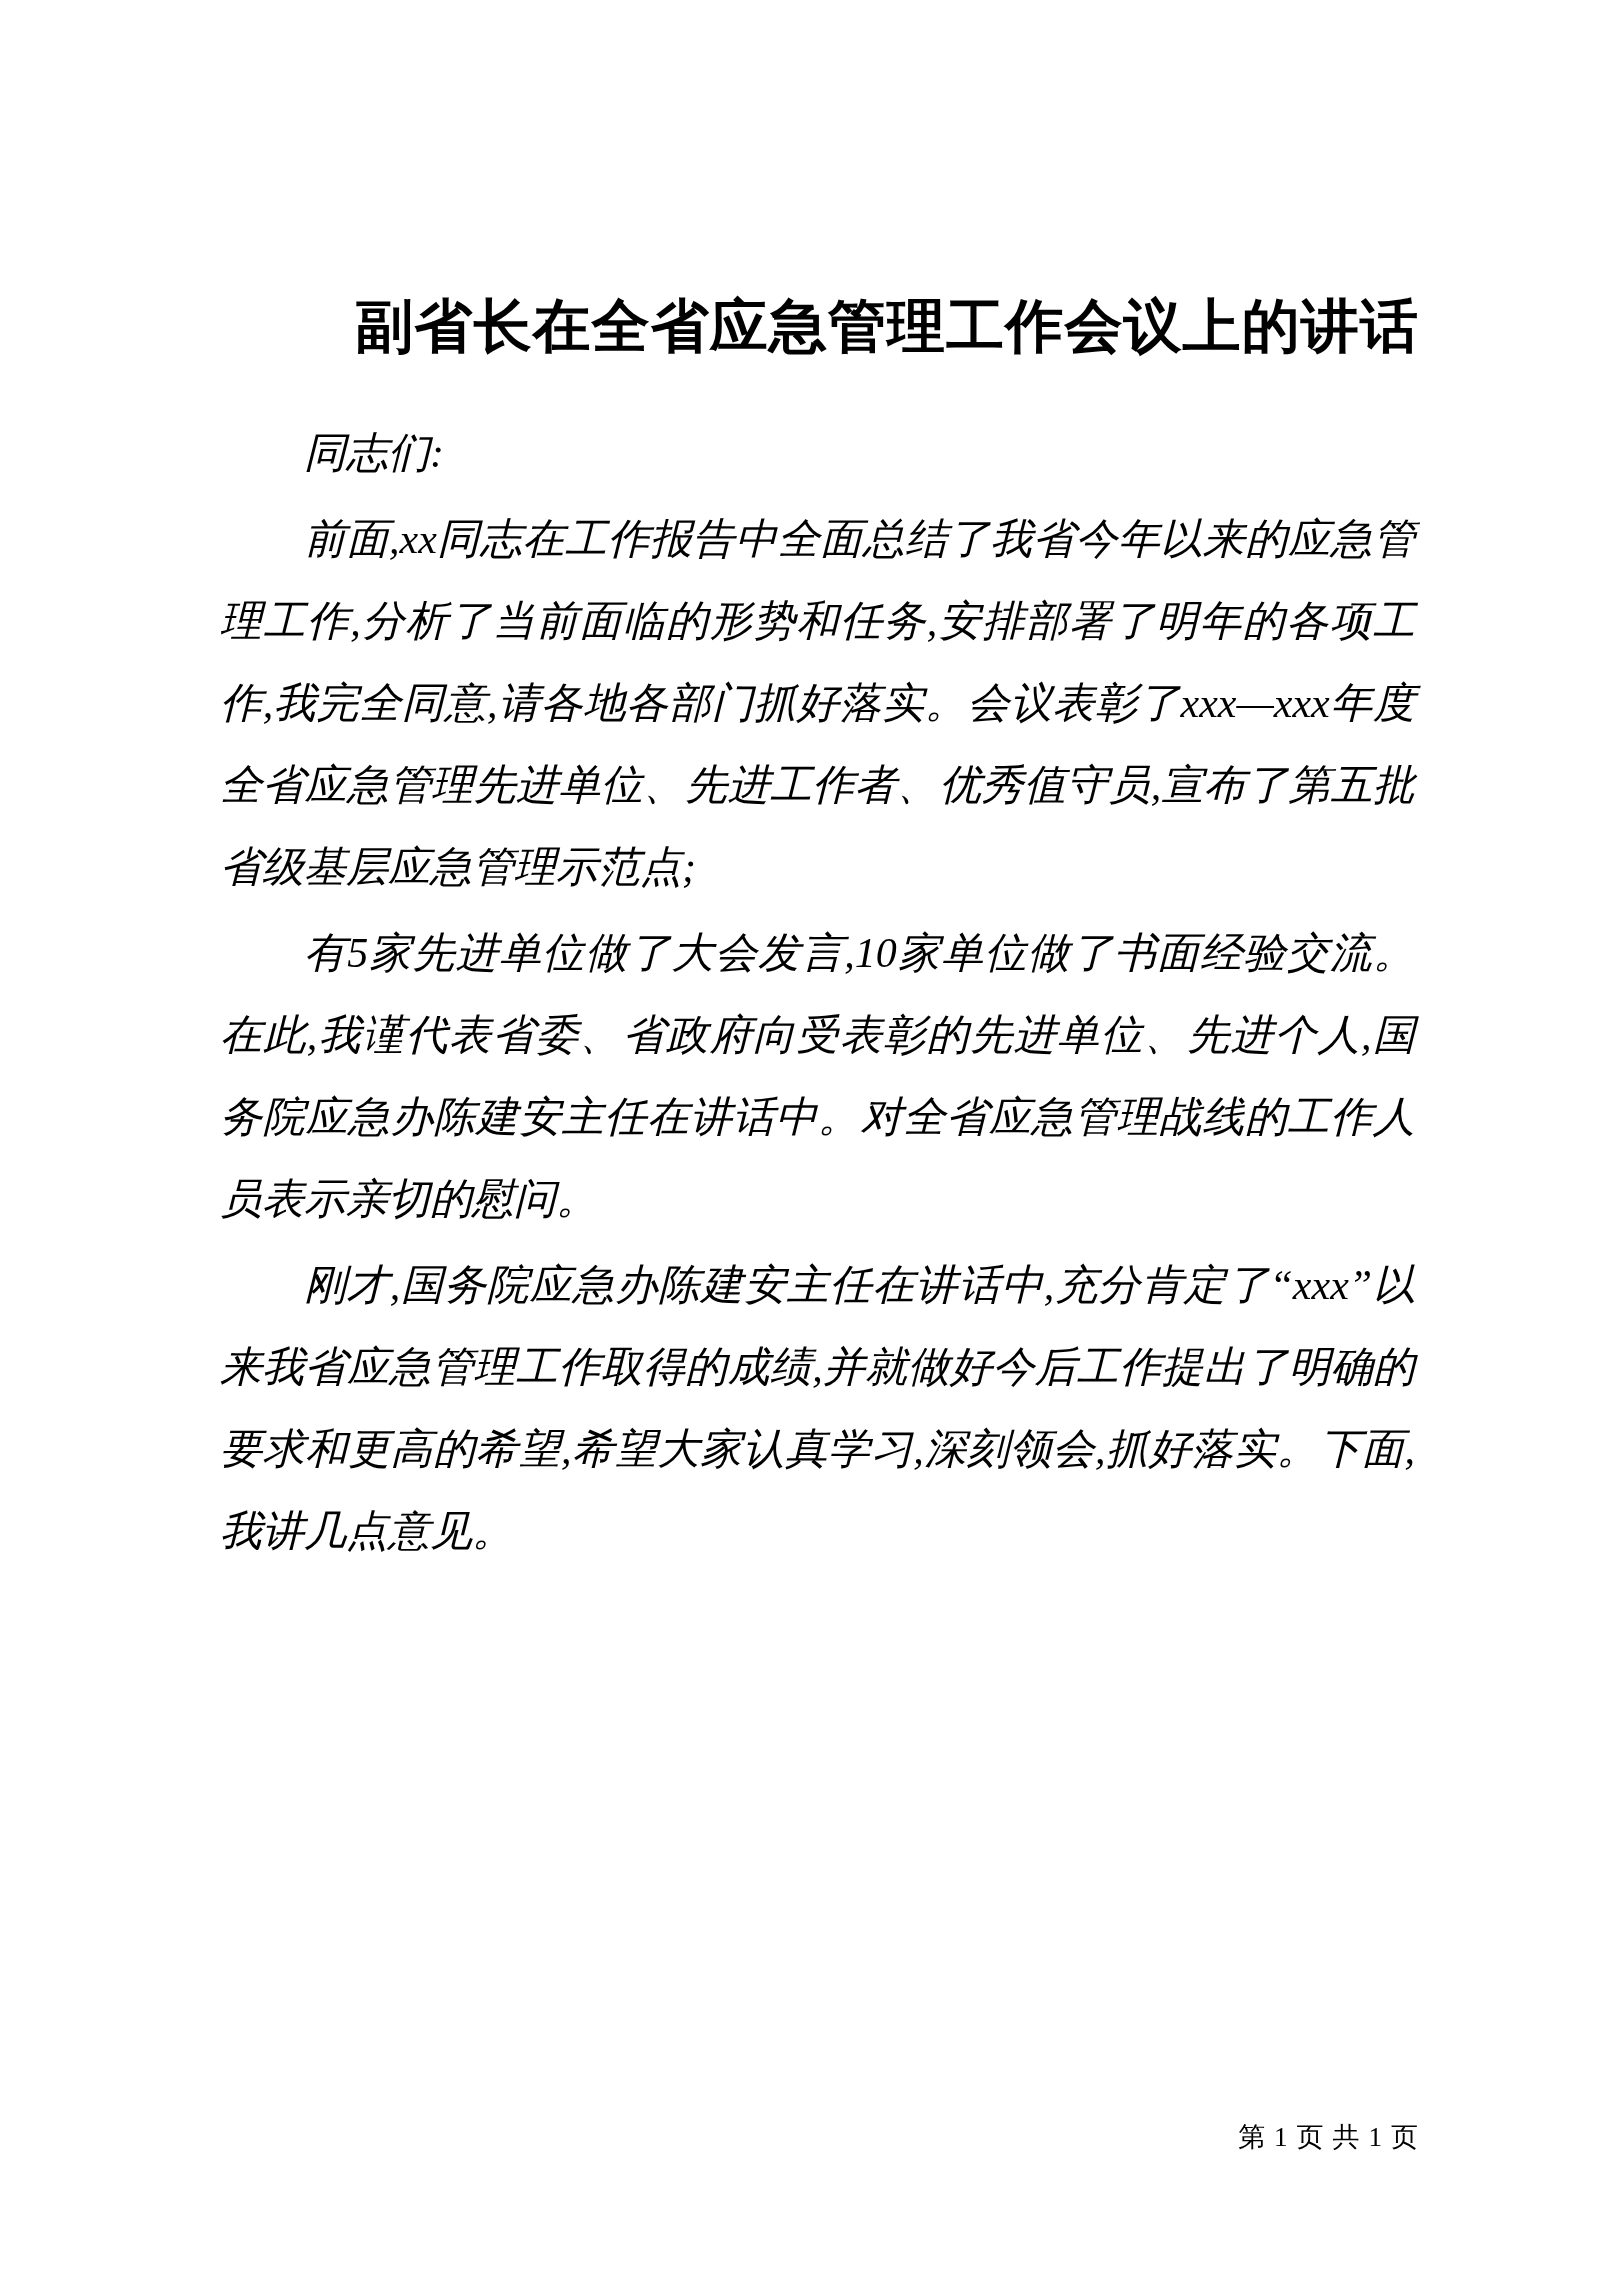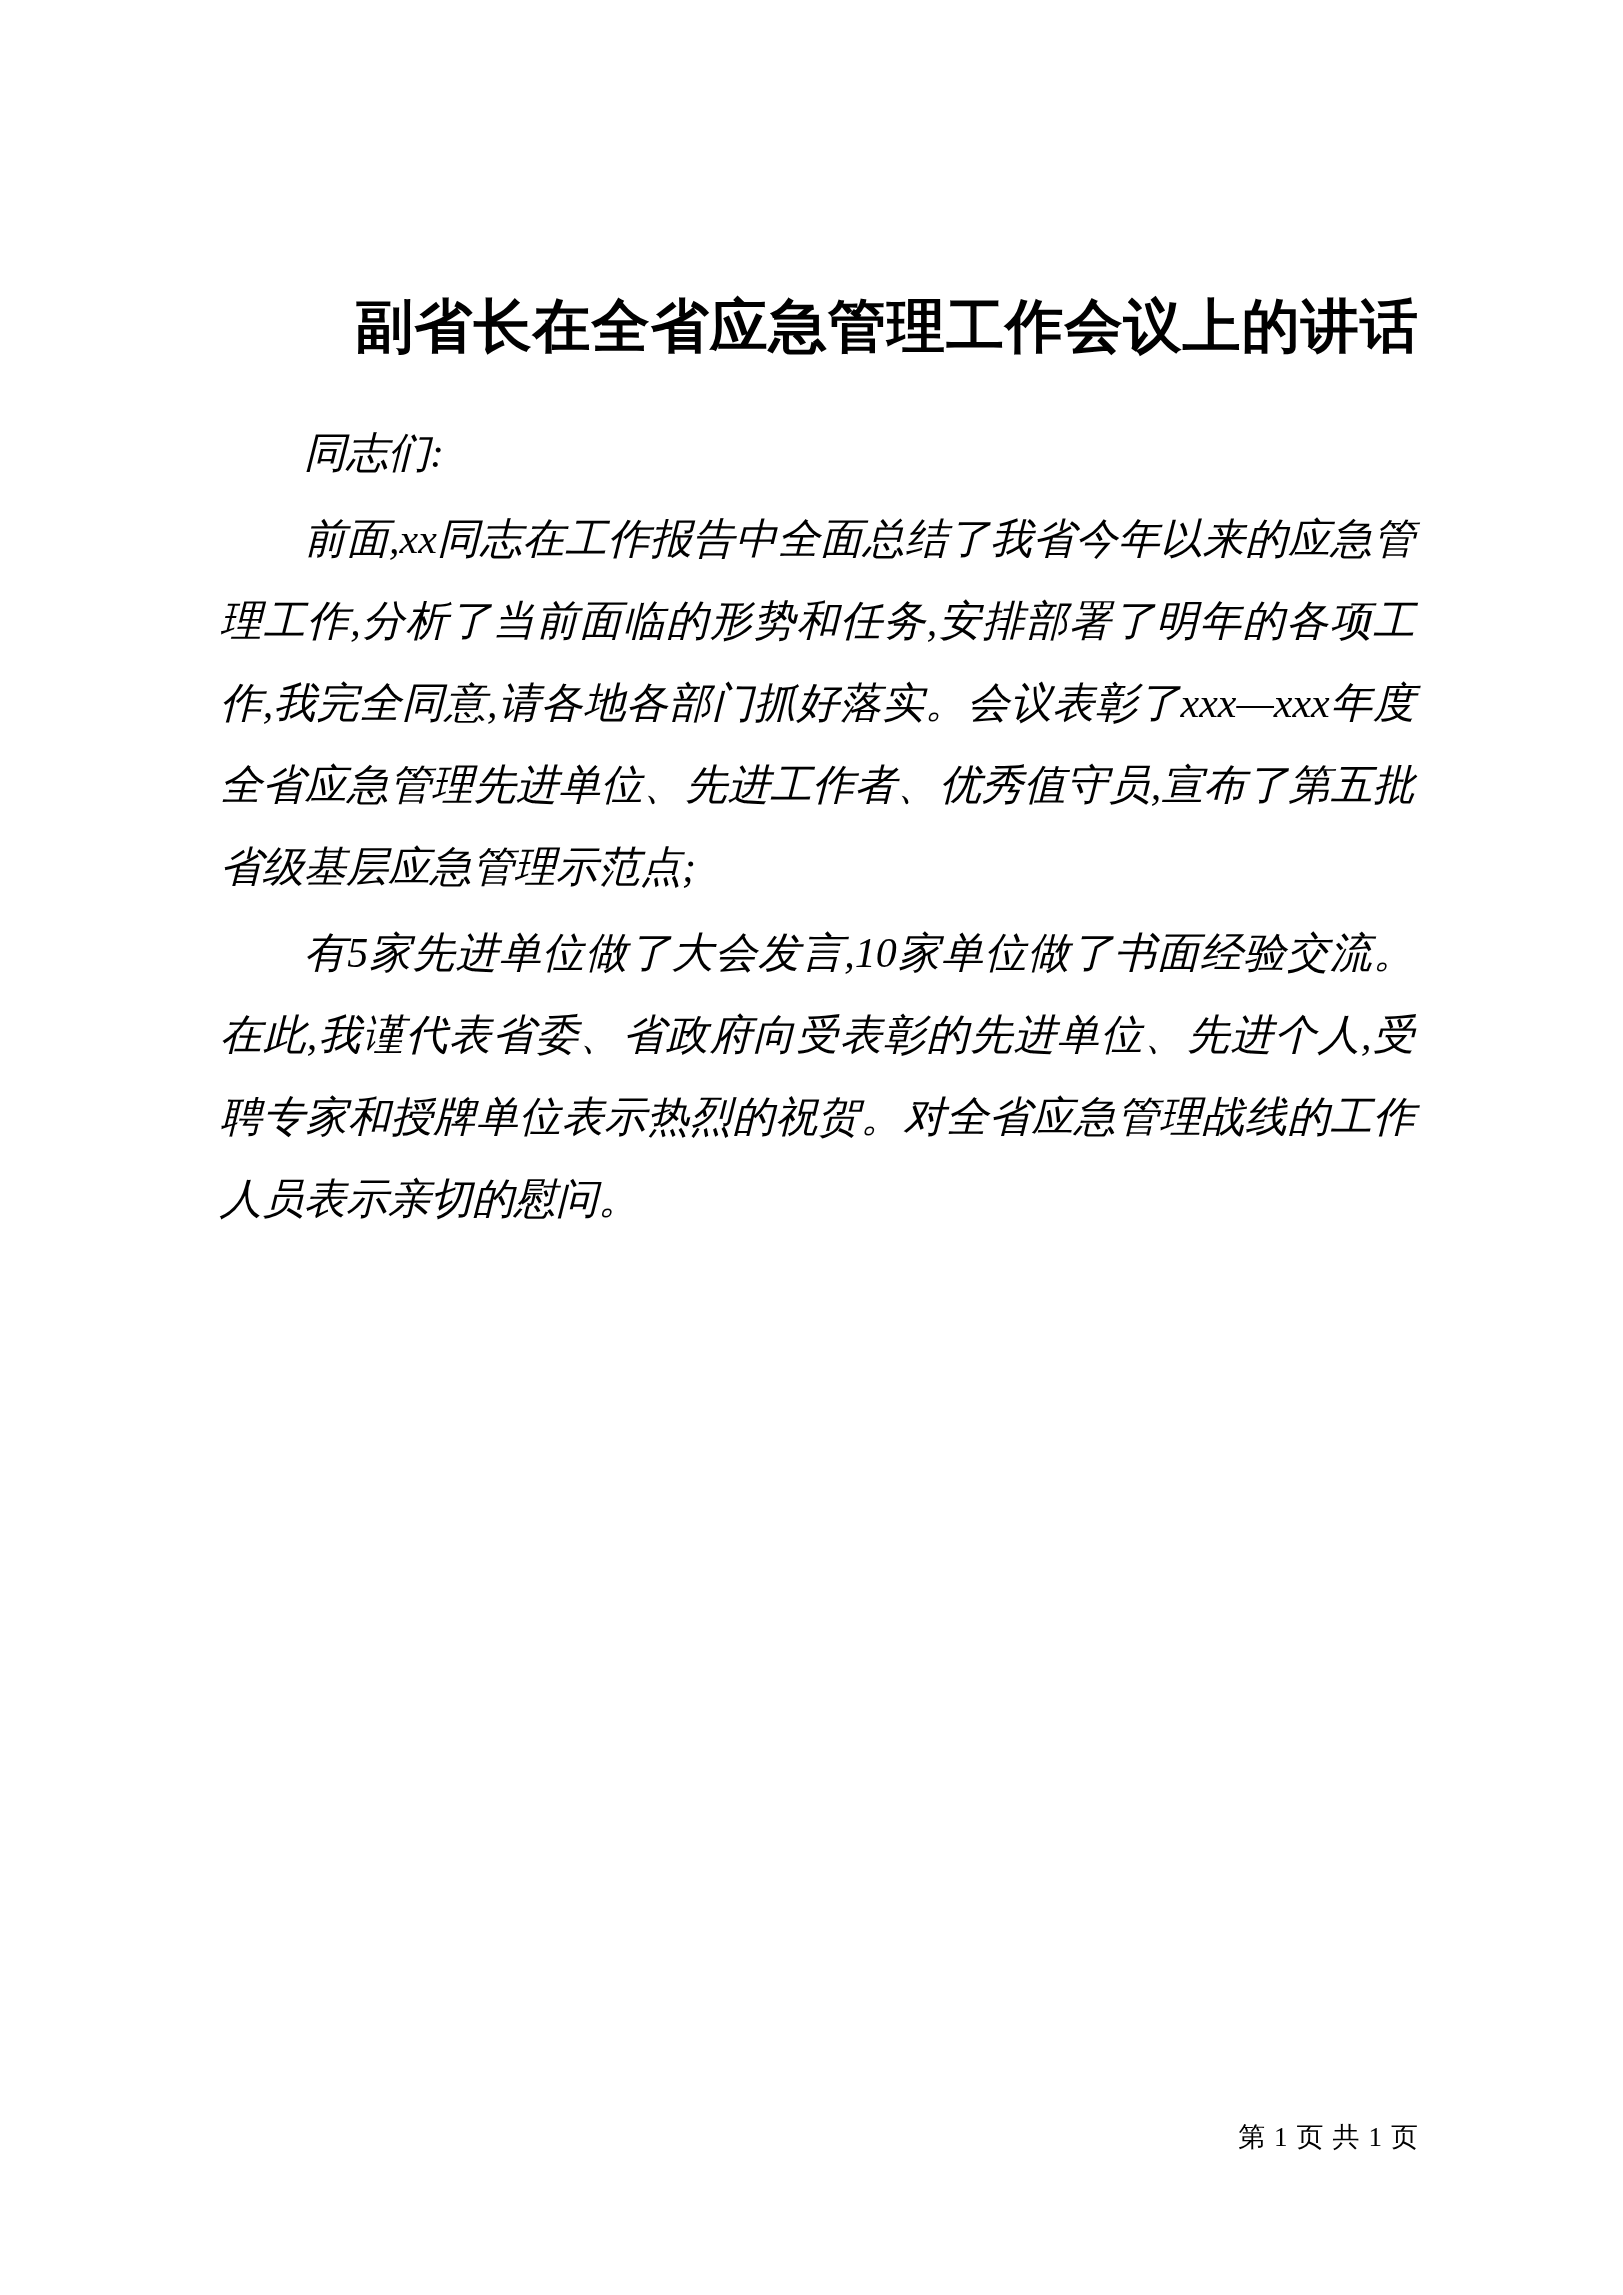--- a/index.html
+++ b/index.html
@@ -60,21 +60,22 @@
 
 <div class="page">
 
   <div class="doc-content">
 
     <h1 class="doc-title">副省长在全省应急管理工作会议上的讲话</h1>
 
     <div class="doc-body">
       <p>同志们:</p>
       <p>前面,xx同志在工作报告中全面总结了我省今年以来的应急管理工作,分析了当前面临的形势和任务,安排部署了明年的各项工作,我完全同意,请各地各部门抓好落实。会议表彰了xxx—xxx年度全省应急管理先进单位、先进工作者、优秀值守员,宣布了第五批省级基层应急管理示范点;</p>
-      <p>有5家先进单位做了大会发言,10家单位做了书面经验交流。在此,我谨代表省委、省政府向受表彰的先进单位、先进个人,受聘专家和授牌单位表示热烈的祝贺。对全省应急管理战线的工作人员表示亲切的慰问。</p>
+      <p>有5家先进单位做了大会发言,10家单位做了书面经验交流。在此,我谨代表省委、省政府向受表彰的先进单位、先进个人,国务院应急办陈建安主任在讲话中。对全省应急管理战线的工作人员表示亲切的慰问。</p>
+      <p>刚才,国务院应急办陈建安主任在讲话中,充分肯定了“xxx”以来我省应急管理工作取得的成绩,并就做好今后工作提出了明确的要求和更高的希望,希望大家认真学习,深刻领会,抓好落实。下面,我讲几点意见。</p>
     </div>
 
   </div>
 
   <div class="page-footer">
     <span>第 1 页 共 1 页</span>
   </div>
 
 </div>
 

